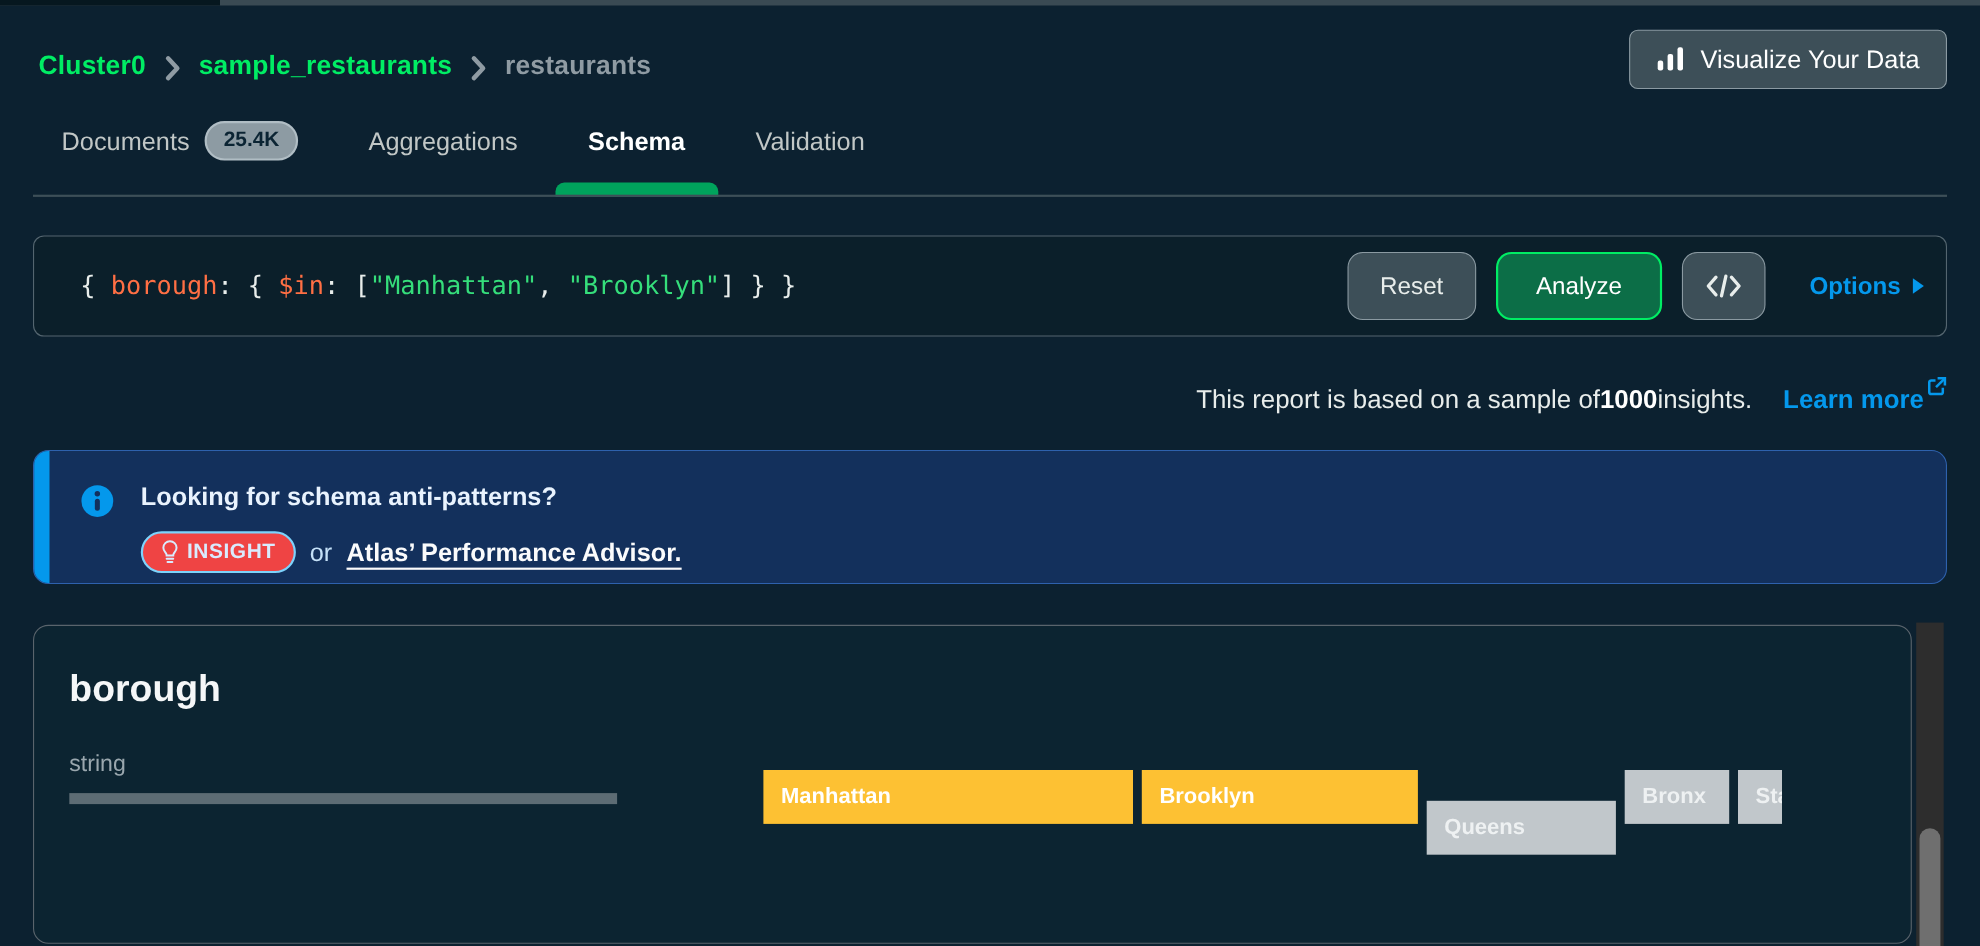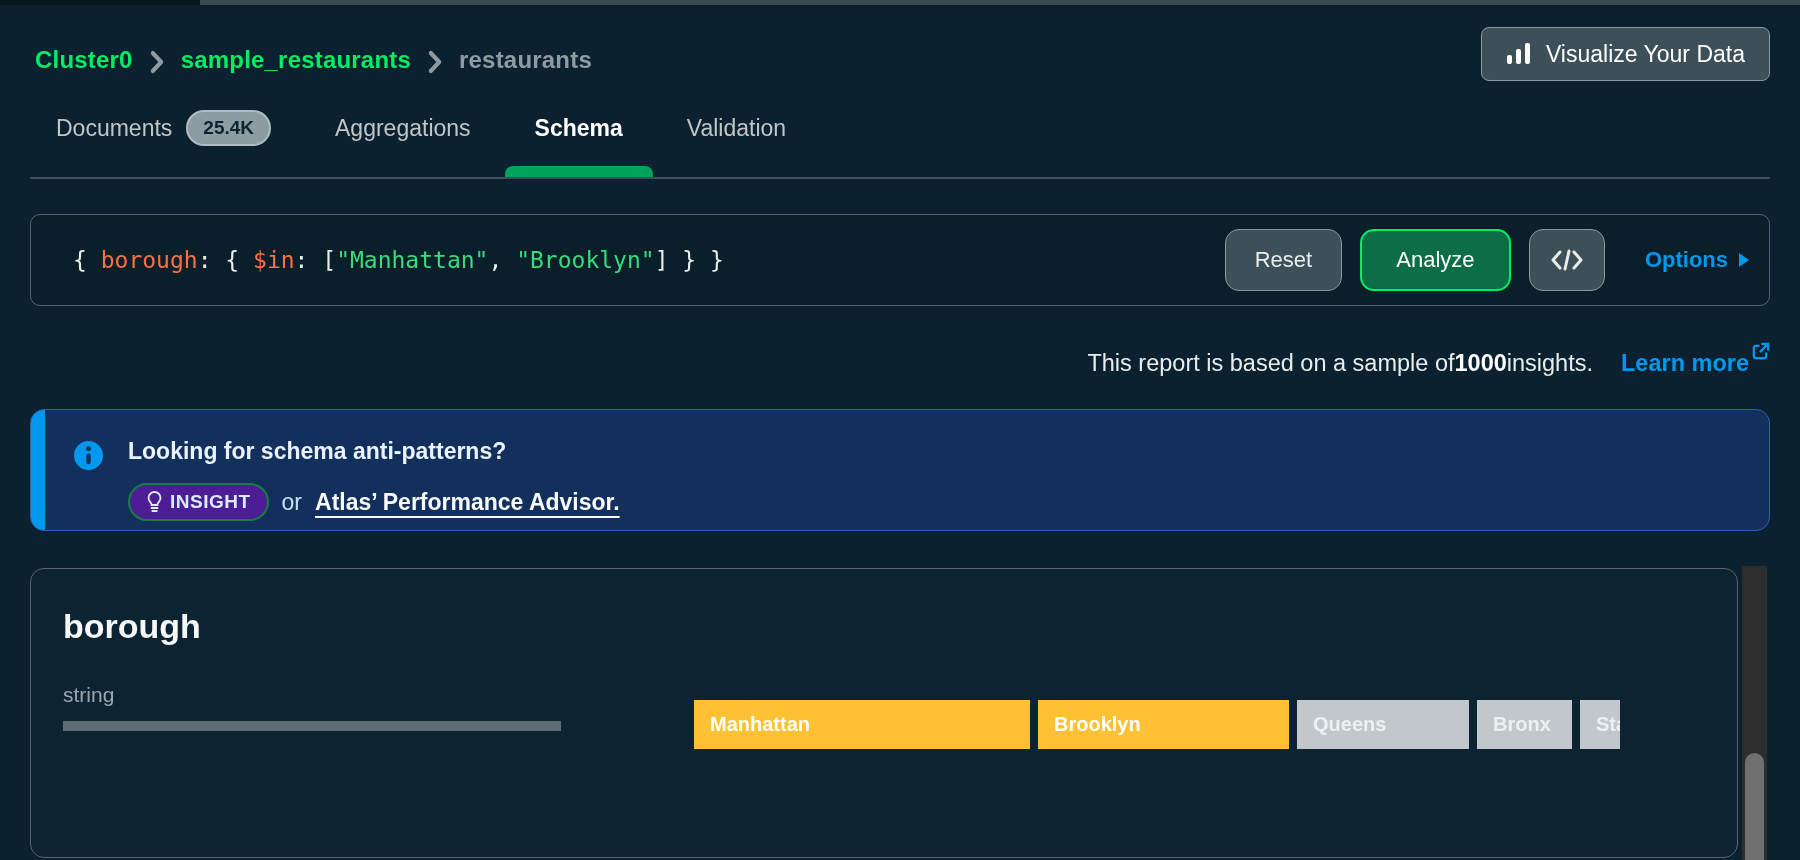--- a/index.html
+++ b/index.html
@@ -60,21 +60,21 @@
   .ext-icon { margin-top:-8px; }
 
   
   .banner { position:absolute; left:30px; top:409px; width:1740px; height:122px;
     background:#13305C; border:1px solid #2E61AD; border-radius:14px; overflow:hidden; }
   .banner-stripe { position:absolute; left:0; top:0; bottom:0; width:14px; background:#0498EC; }
   .banner-icon { position:absolute; left:42px; top:30px; }
   .banner-title { position:absolute; left:97px; top:28px; font-size:23px; font-weight:700; color:#E9F3FE; }
   .banner-body { position:absolute; left:97px; top:72px; height:40px; display:flex; align-items:center; gap:13px;
     font-size:23px; color:#C5E1F8; white-space:nowrap; }
-  .insight-pill { height:38px; padding:0 16px; border-radius:19px; background:#4c1d95; border:2px solid #15803d;
+  .insight-pill { height:38px; padding:0 16px; border-radius:19px; background:#ef4444; border:2px solid #7dd3fc;
     color:#D9EBFE; font-weight:700; font-size:19px; letter-spacing:.5px;
     display:flex; align-items:center; gap:7px; }
   .atlas-link { color:#FAFBFC; font-weight:700; text-decoration:underline; text-decoration-thickness:2px;
     text-underline-offset:6px; cursor:pointer; }
 
   
   .field-card { position:absolute; left:30px; top:568px; width:1708px; height:290px;
     background:#0C2431; border:1px solid #5A646C; border-radius:14px; }
   .field-name { position:absolute; left:32px; top:38px; font-size:34px; font-weight:700; color:#F5F7F8; }
   .field-type { position:absolute; left:32px; top:114px; font-size:21px; color:#9AA7AE; cursor:pointer; }
@@ -201,21 +201,21 @@
   </div>
 </div>
 
 <div class="field-card">
   <div class="field-name">borough</div>
   <div class="field-type">string</div>
   <div class="type-bar"></div>
   <div class="value-bars">
     <div class="vbar" style="width: 336px; background: rgb(253, 193, 51); color: rgb(255, 255, 255);">Manhattan</div>
     <div class="vbar" style="width: 251px; background: rgb(253, 193, 51); color: rgb(255, 255, 255);">Brooklyn</div>
-    <div class="vbar" style="width: 172px; background: rgb(193, 199, 203); color: rgb(238, 241, 242);">Queens</div>
+    <div class="vbar" style="width: 172px; background: rgb(193, 199, 203); color: rgb(238, 241, 242); margin-top: 28px;">Queens</div>
     <div class="vbar" style="width: 95px; background: rgb(193, 199, 203); color: rgb(238, 241, 242);">Bronx</div>
     <div class="vbar" style="width: 40px; background: rgb(193, 199, 203); color: rgb(238, 241, 242);">Sta</div>
   </div>
 </div>
 
 <div class="scrollbar-track">
   <div class="scrollbar-thumb"></div>
 </div>
 
 </body></html>

